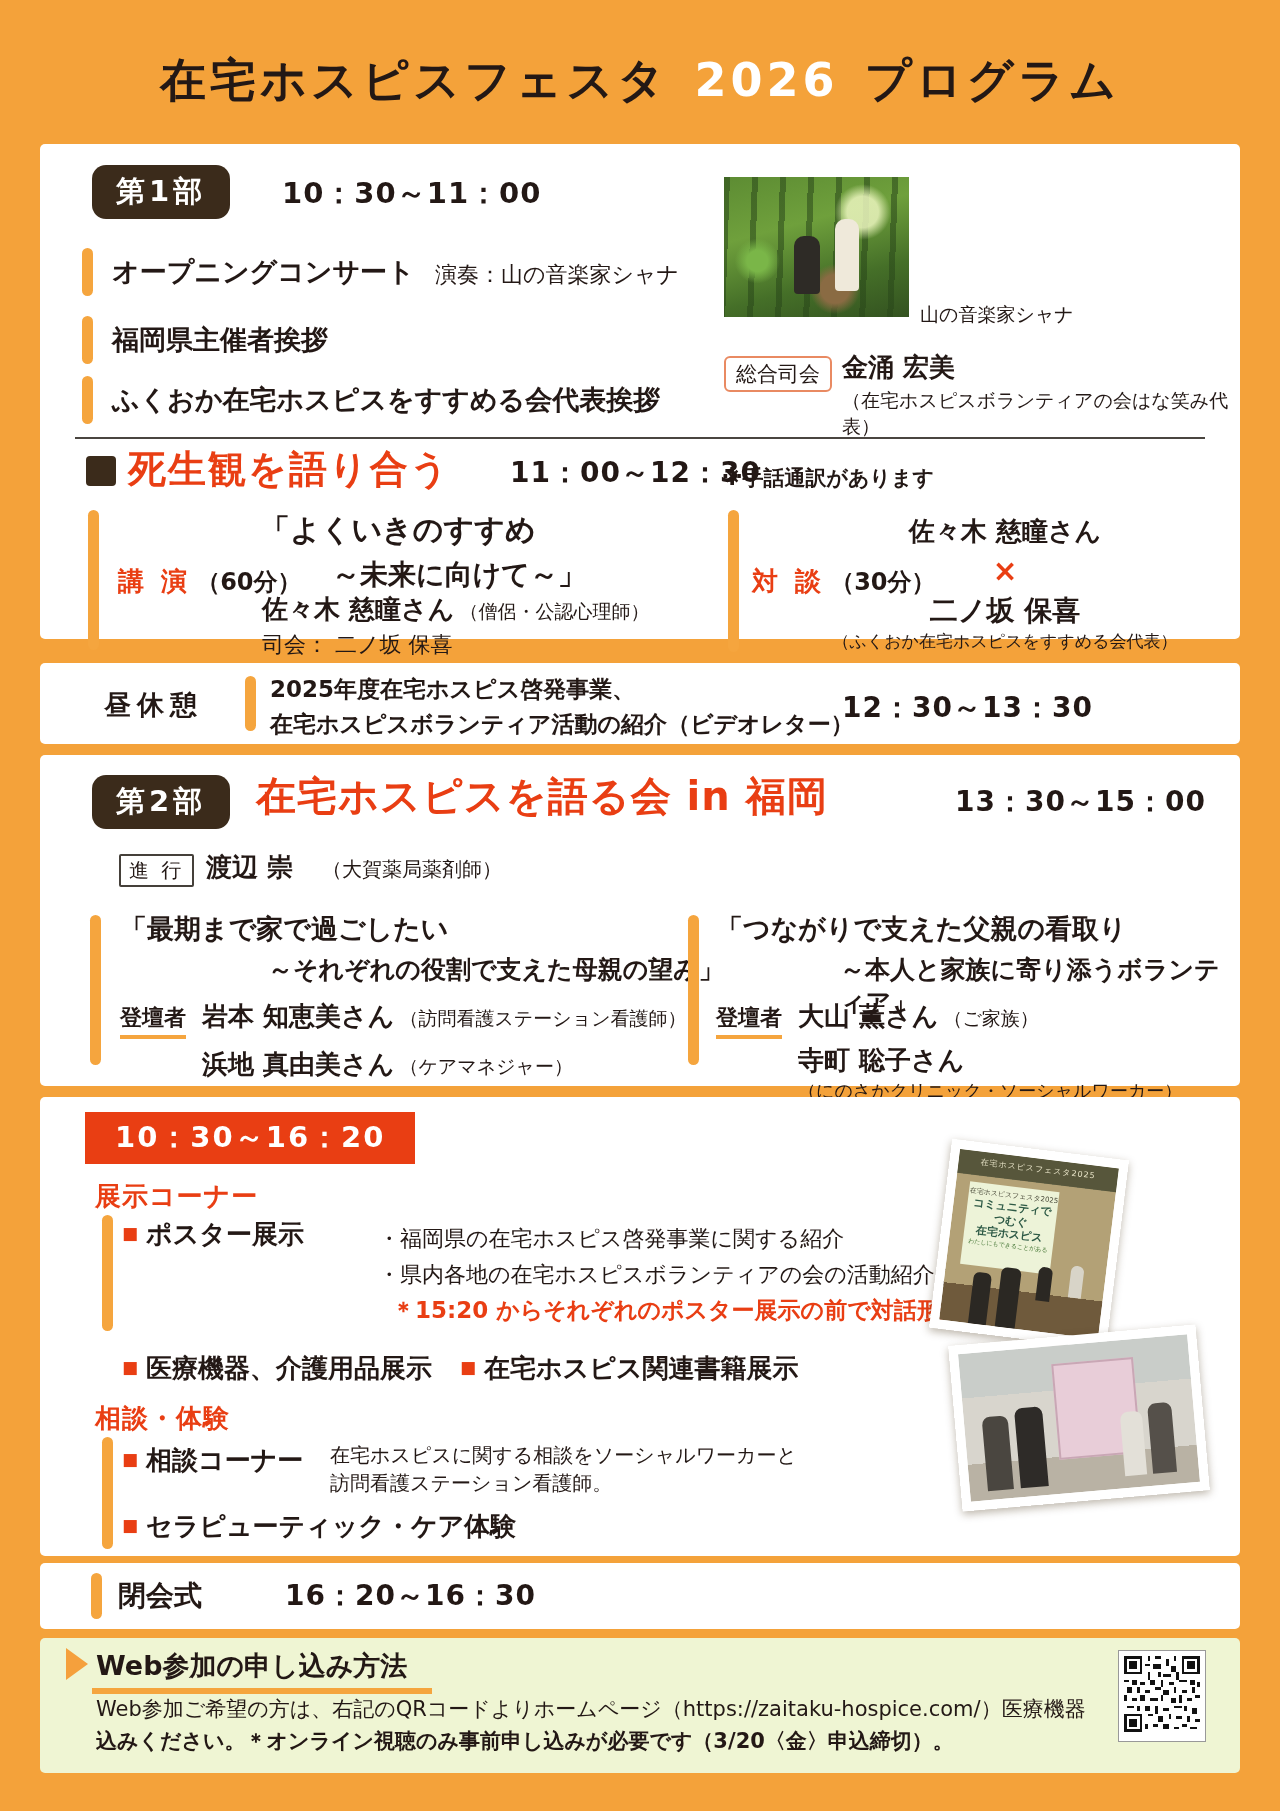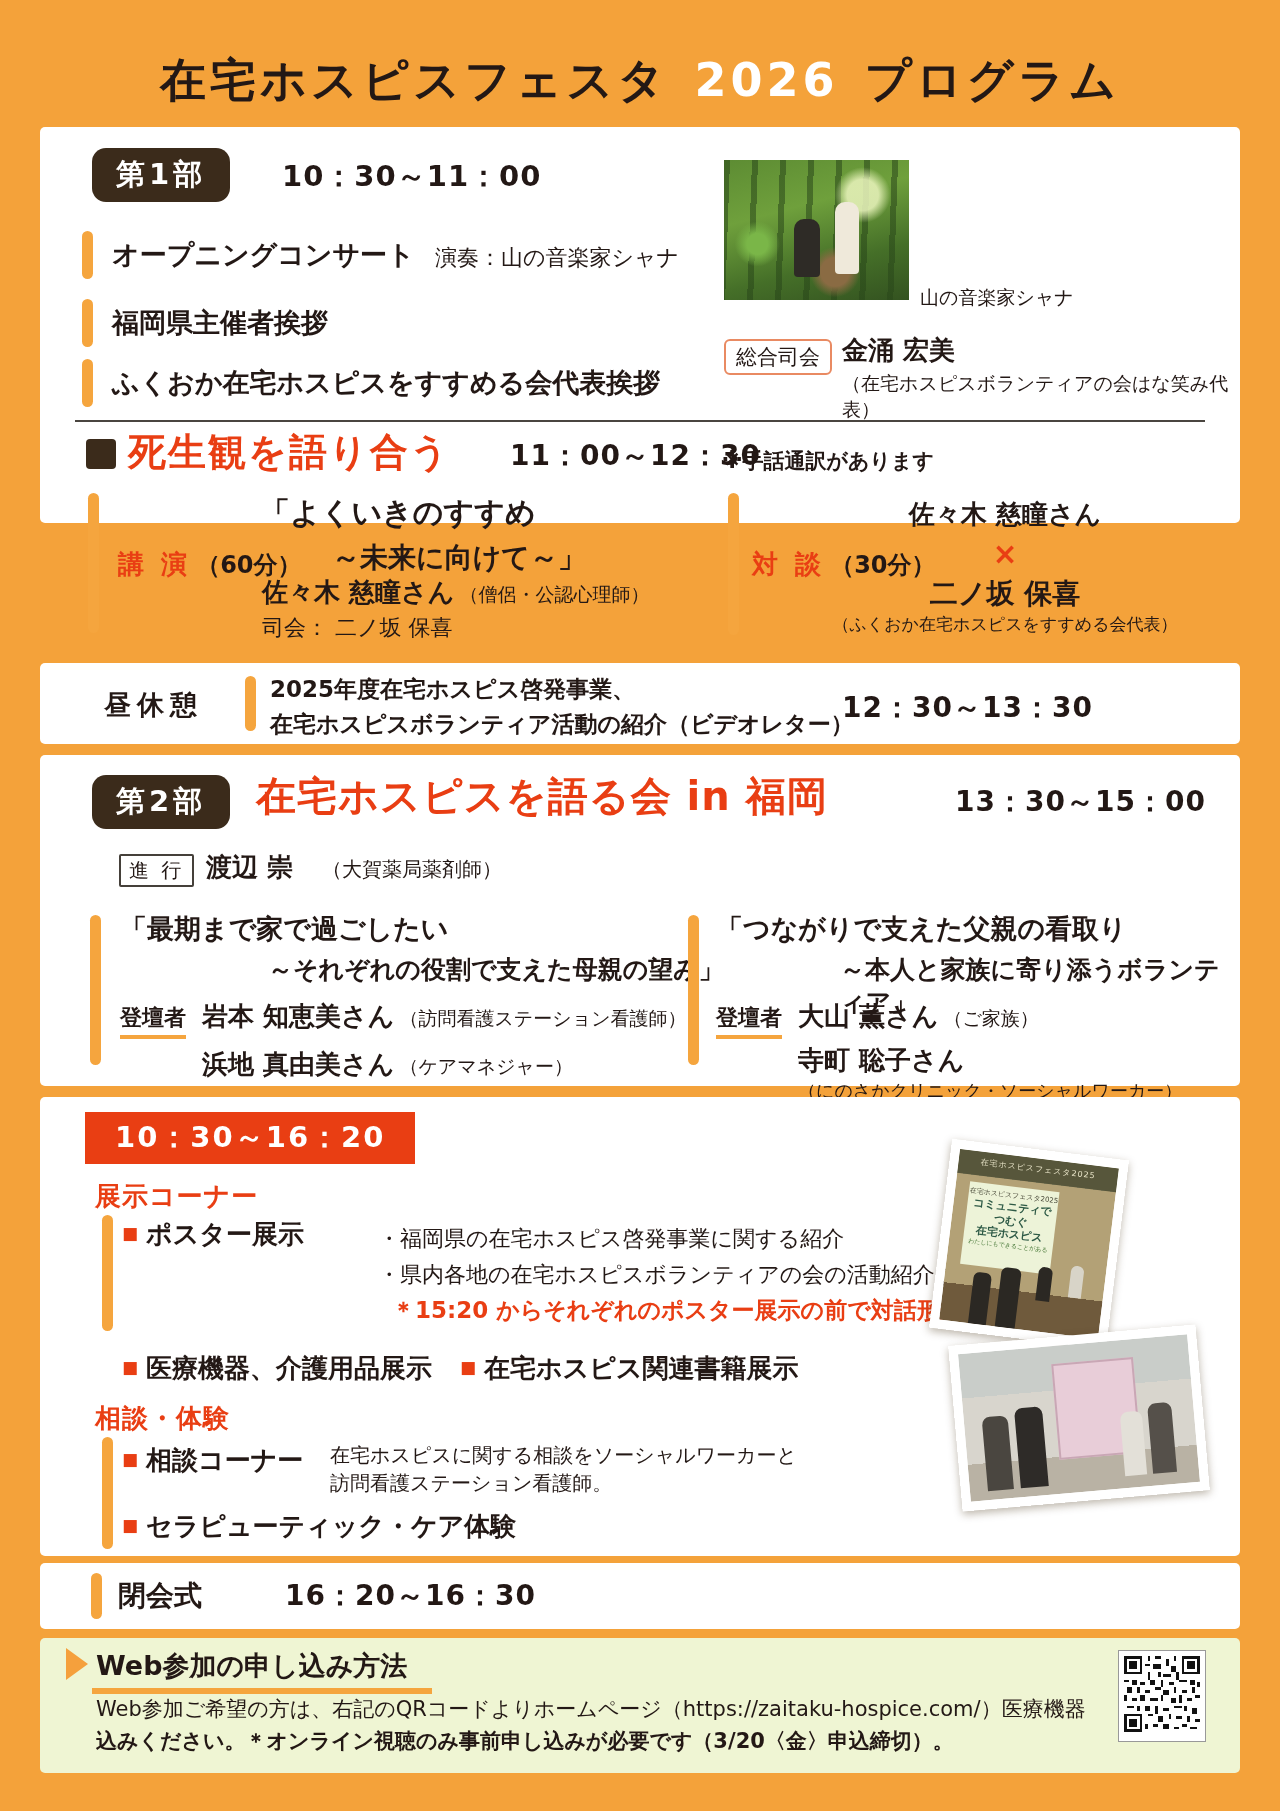--- a/index.html
+++ b/index.html
@@ -70,21 +70,21 @@
 <body>
 
 <div class="page">
 
   <div class="title">
     <span>在宅ホスピスフェスタ</span>
     <span class="yr">2026</span>
     <span>プログラム</span>
   </div>
 
-  <div class="panel" style="top:127px;height:396px;">
+  <div class="panel" style="top:144px;height:495px;">
     <span class="abs badge" style="left:52px;top:21px;">第1部</span>
     <span class="abs time" style="left:242px;top:30px;">10：30～11：00</span>
 
     <div class="obar" style="left:42px;top:104px;height:48px;"></div>
     <span class="abs item-label" style="left:72px;top:110px;">オープニングコンサート</span>
     <span class="abs item-note" style="left:395px;top:116px;">演奏：山の音楽家シャナ</span>
 
     <div class="obar" style="left:42px;top:172px;height:48px;"></div>
     <span class="abs item-label" style="left:72px;top:178px;">福岡県主催者挨拶</span>
 

